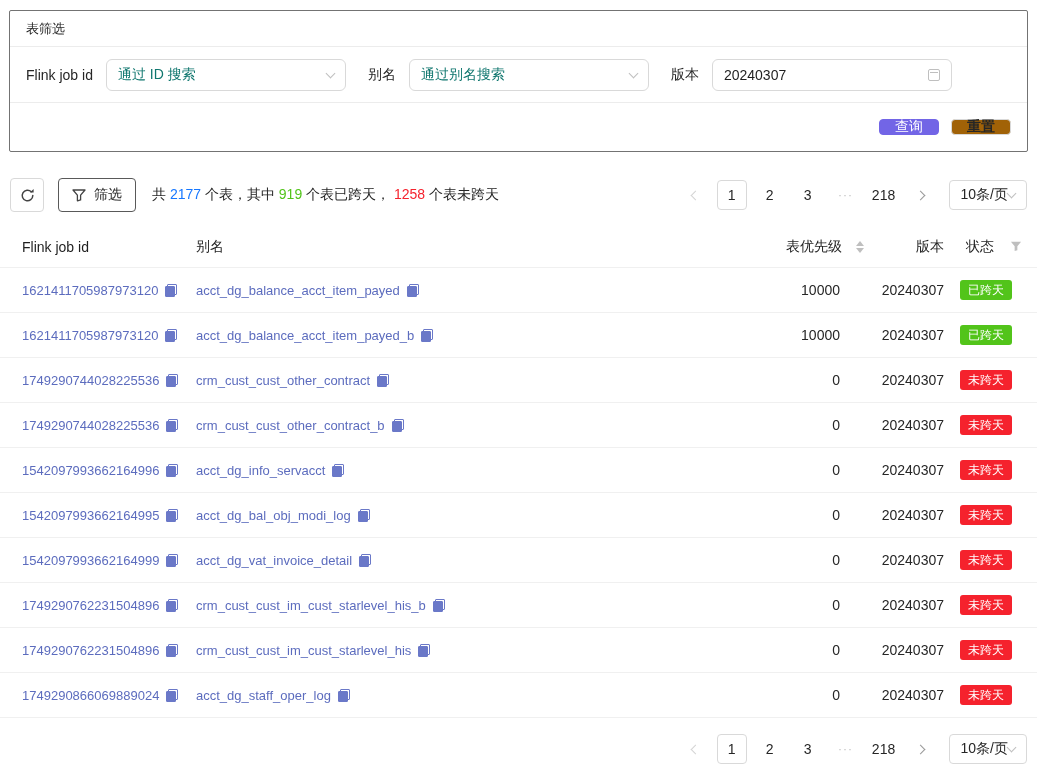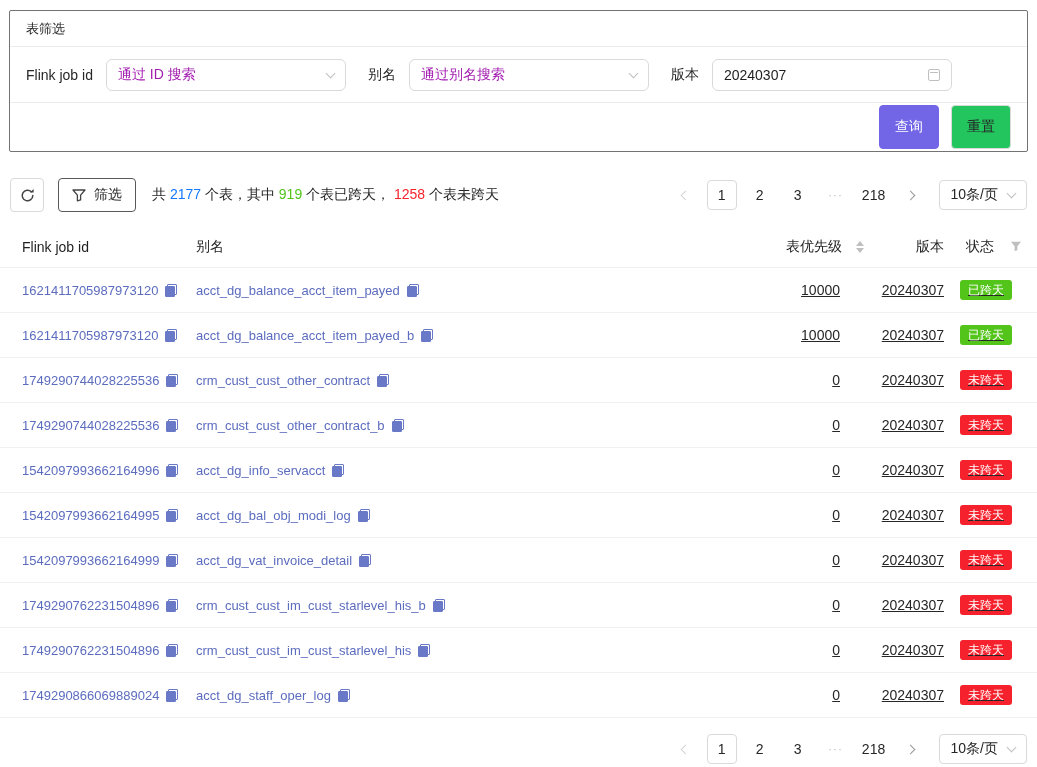--- a/index.html
+++ b/index.html
@@ -10,30 +10,30 @@
   }
   .page { width: 1037px; height: 767px; position: relative; }
 
   
   .filter-panel { margin: 10px 9px 0 9px; border: 1px solid #737373; border-radius: 2px; background: #fff; }
   .panel-header { height: 36px; line-height: 35px; padding: 0 16px; font-size: 13px; color: #262626; border-bottom: 1px solid #ececec; }
   .panel-filters { height: 56px; display: flex; align-items: center; padding: 0 16px; border-bottom: 1px solid #ececec; }
   .field-label { color: #262626; font-size: 14px; margin-right: 13px; white-space: nowrap; }
   .control { width: 240px; height: 32px; border: 1px solid #d9d9d9; border-radius: 6px; background: #fff;
              display: flex; align-items: center; justify-content: space-between; padding: 0 11px; }
-  .placeholder { color: #a21caf; font-size: 14px; }
+  .placeholder { color: #0f766e; font-size: 14px; }
   .control-value { color: #1f1f1f; font-size: 14px; }
   .field-gap { width: 22px; }
   .caret-down { display: inline-block; width: 7px; height: 7px; border-right: 1.4px solid #bfbfbf; border-bottom: 1.4px solid #bfbfbf; transform: rotate(45deg); margin-top: -3px; }
   .cal-icon { position: relative; width: 12px; height: 12px; border: 1.3px solid #bfbfbf; border-radius: 2px; flex: none; }
   .cal-icon::before { content: ""; position: absolute; left: 1px; right: 1px; top: 2px; border-top: 1.3px solid #bfbfbf; }
   .panel-actions { height: 48px; display: flex; align-items: center; justify-content: flex-end; gap: 12px; padding: 0 16px; }
-  .btn { height: 44px; padding: 0 15px; border-radius: 4px; font-size: 14px; cursor: pointer; display: inline-flex; align-items: center; }
+  .btn { height: 16px; padding: 0 15px; border-radius: 4px; font-size: 14px; cursor: pointer; display: inline-flex; align-items: center; }
   .btn-primary { background: #7265e6; color: #fff; border: 1px solid #7265e6; }
-  .btn-default { background: #22c55e; color: #262626; border: 1px solid #d9d9d9; }
+  .btn-default { background: #a16207; color: #262626; border: 1px solid #d9d9d9; font-weight: bold; }
 
   
   .toolbar { margin: 26px 10px 0 10px; display: flex; align-items: center; }
   .icon-btn { width: 34px; height: 34px; border: 1px solid #d9d9d9; border-radius: 4px; background: #fff;
               display: flex; align-items: center; justify-content: center; cursor: pointer; flex: none; }
   .filter-btn { margin-left: 14px; height: 34px; padding: 8px 13px; border: 1px solid #595959; border-radius: 4px;
                 background: #fff; display: inline-flex; align-items: center; gap: 8px; font-size: 14px; color: #262626; cursor: pointer; }
   .summary { margin-left: 16px; font-size: 14px; color: #262626; white-space: nowrap; }
   .summary .num { font-weight: normal; }
   .num-total { color: #1677ff; }
@@ -46,27 +46,27 @@
   .pg-btn { min-width: 30px; height: 30px; display: inline-flex; align-items: center; justify-content: center;
             border-radius: 4px; font-size: 14px; color: #262626; cursor: pointer; background: #fff; }
   .pg-btn.active { border: 1px solid #d9d9d9; }
   .pg-ellipsis { color: #bfbfbf; font-size: 12px; letter-spacing: 1px; }
   .chev { display: inline-block; width: 7px; height: 7px; border-right: 1.5px solid currentColor; border-bottom: 1.5px solid currentColor; }
   .chev-left { transform: rotate(135deg); margin-left: 3px; }
   .chev-right { transform: rotate(-45deg); margin-right: 3px; }
   .pg-prev { color: #d4d4d4; }
   .pg-next { color: #999; }
   .size-select { height: 30px; margin-left: 4px; border: 1px solid #d9d9d9; border-radius: 4px; background: #fff;
-                 display: inline-flex; align-items: center; gap: 10px; padding: 0 11px; font-size: 14px; color: #262626; cursor: pointer; }
+                 display: inline-flex; align-items: center; gap: 0; padding: 0 11px; font-size: 14px; color: #262626; cursor: pointer; }
 
   
   .table { margin-top: 14px; }
   .thead, .tr { display: flex; align-items: center; width: 1037px; border-bottom: 1px solid #f0f0f0; }
   .thead { height: 42px; font-weight: 500; color: #1f1f1f; }
-  .tr { height: 45px; text-decoration: underline; }
+  .tr { height: 45px; }
   .col-id { width: 196px; padding-left: 22px; flex: none; }
   .col-alias { flex: 1; min-width: 0; }
   .col-priority { width: 140px; flex: none; }
   .td.col-priority { text-align: right; padding-right: 24px; }
   .thead .col-priority { display: flex; align-items: center; justify-content: flex-end; gap: 9px; }
   .col-version { width: 80px; flex: none; text-align: right; }
   .col-status { width: 93px; flex: none; }
   .td.col-status { display: flex; align-items: center; justify-content: flex-end; padding-right: 25px; }
   .thead .col-status { display: flex; align-items: center; justify-content: flex-end; gap: 16px; padding-right: 15px; }
   .cell-link { display: inline-flex; align-items: center; }

